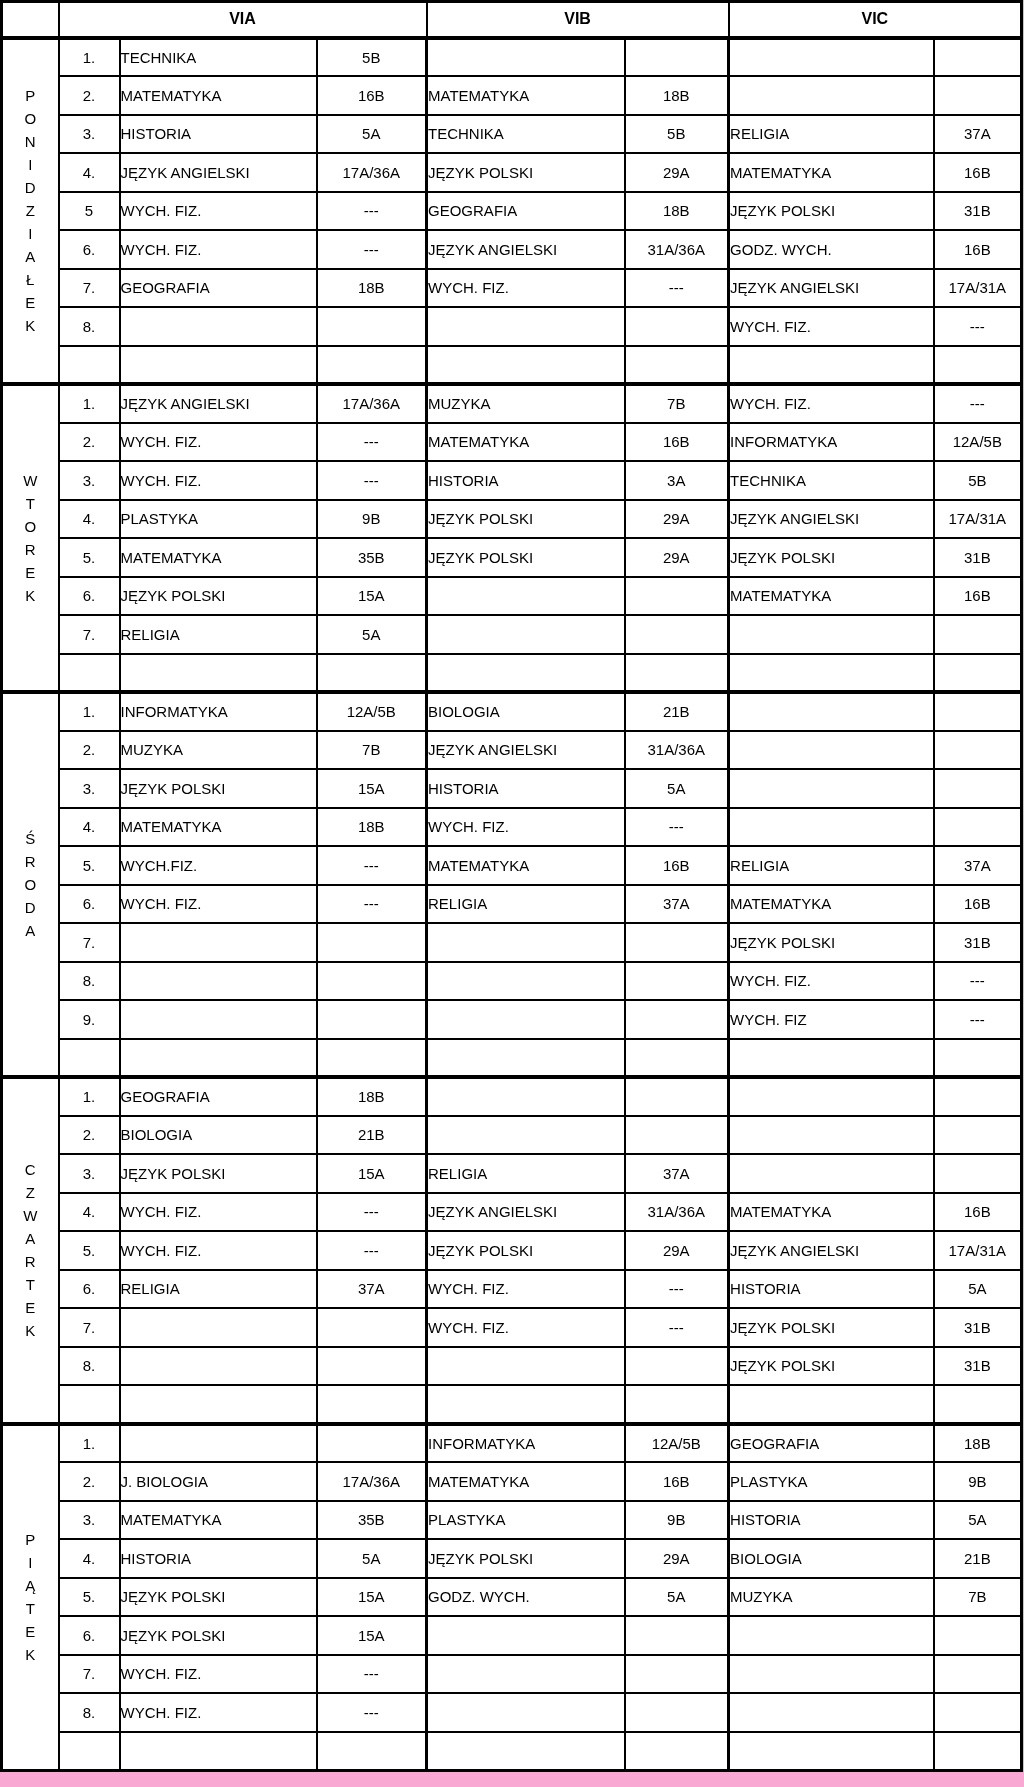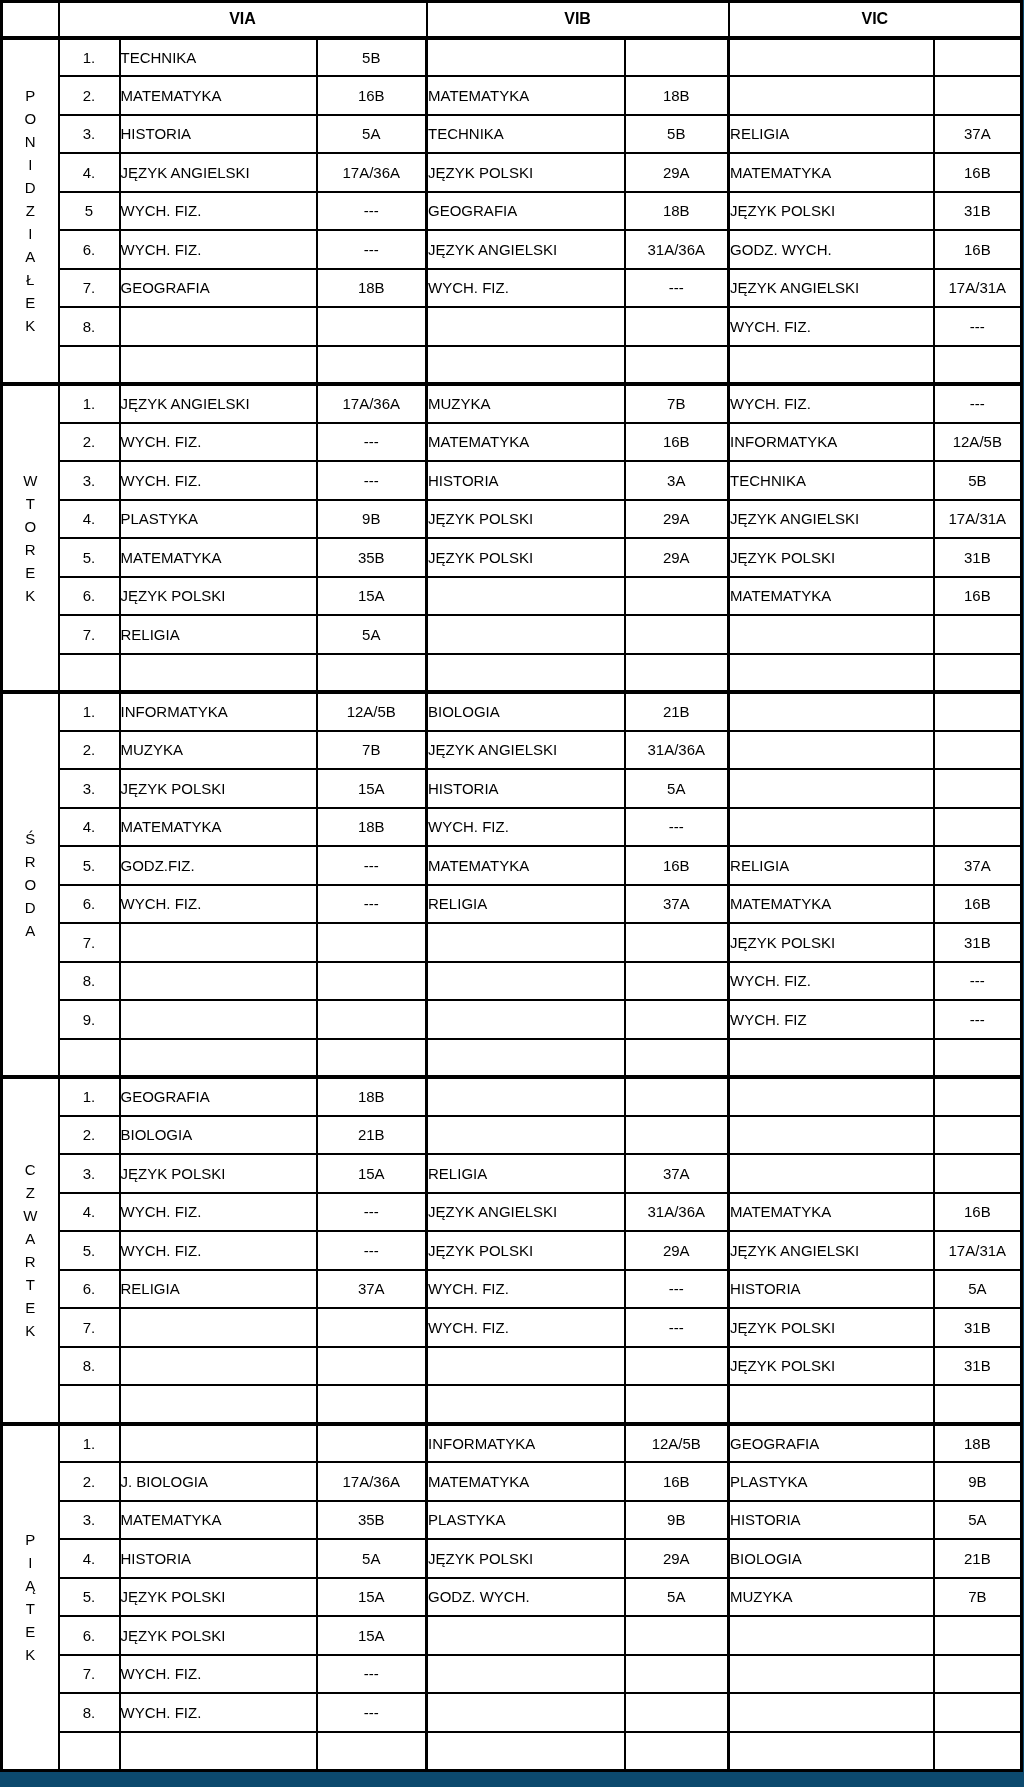--- a/index.html
+++ b/index.html
@@ -3,21 +3,21 @@
 <meta charset="utf-8">
 <style>
   html, body {
     margin: 0;
     padding: 0;
     background: #ffffff;
   }
   .screen {
     width: 1024px;
     height: 1787px;
-    background: #0c4a6e;
+    background: #f9a8d4;
     font-family: "Liberation Sans", "DejaVu Sans", sans-serif;
     color: #000000;
     box-sizing: border-box;
   }
   table.timetable {
     border-collapse: collapse;
     table-layout: fixed;
     width: 1020px;
     border: 3px solid #000000;
   }
@@ -306,21 +306,21 @@
           <td class="period-cell">4.</td>
           <td class="subject-cell">MATEMATYKA</td>
           <td class="room-cell">18B</td>
           <td class="subject-cell class-sep">WYCH. FIZ.</td>
           <td class="room-cell">---</td>
           <td class="subject-cell class-sep"></td>
           <td class="room-cell"></td>
         </tr>
         <tr>
           <td class="period-cell">5.</td>
-          <td class="subject-cell">GODZ.FIZ.</td>
+          <td class="subject-cell">WYCH.FIZ.</td>
           <td class="room-cell">---</td>
           <td class="subject-cell class-sep">MATEMATYKA</td>
           <td class="room-cell">16B</td>
           <td class="subject-cell class-sep">RELIGIA</td>
           <td class="room-cell">37A</td>
         </tr>
         <tr>
           <td class="period-cell">6.</td>
           <td class="subject-cell">WYCH. FIZ.</td>
           <td class="room-cell">---</td>

